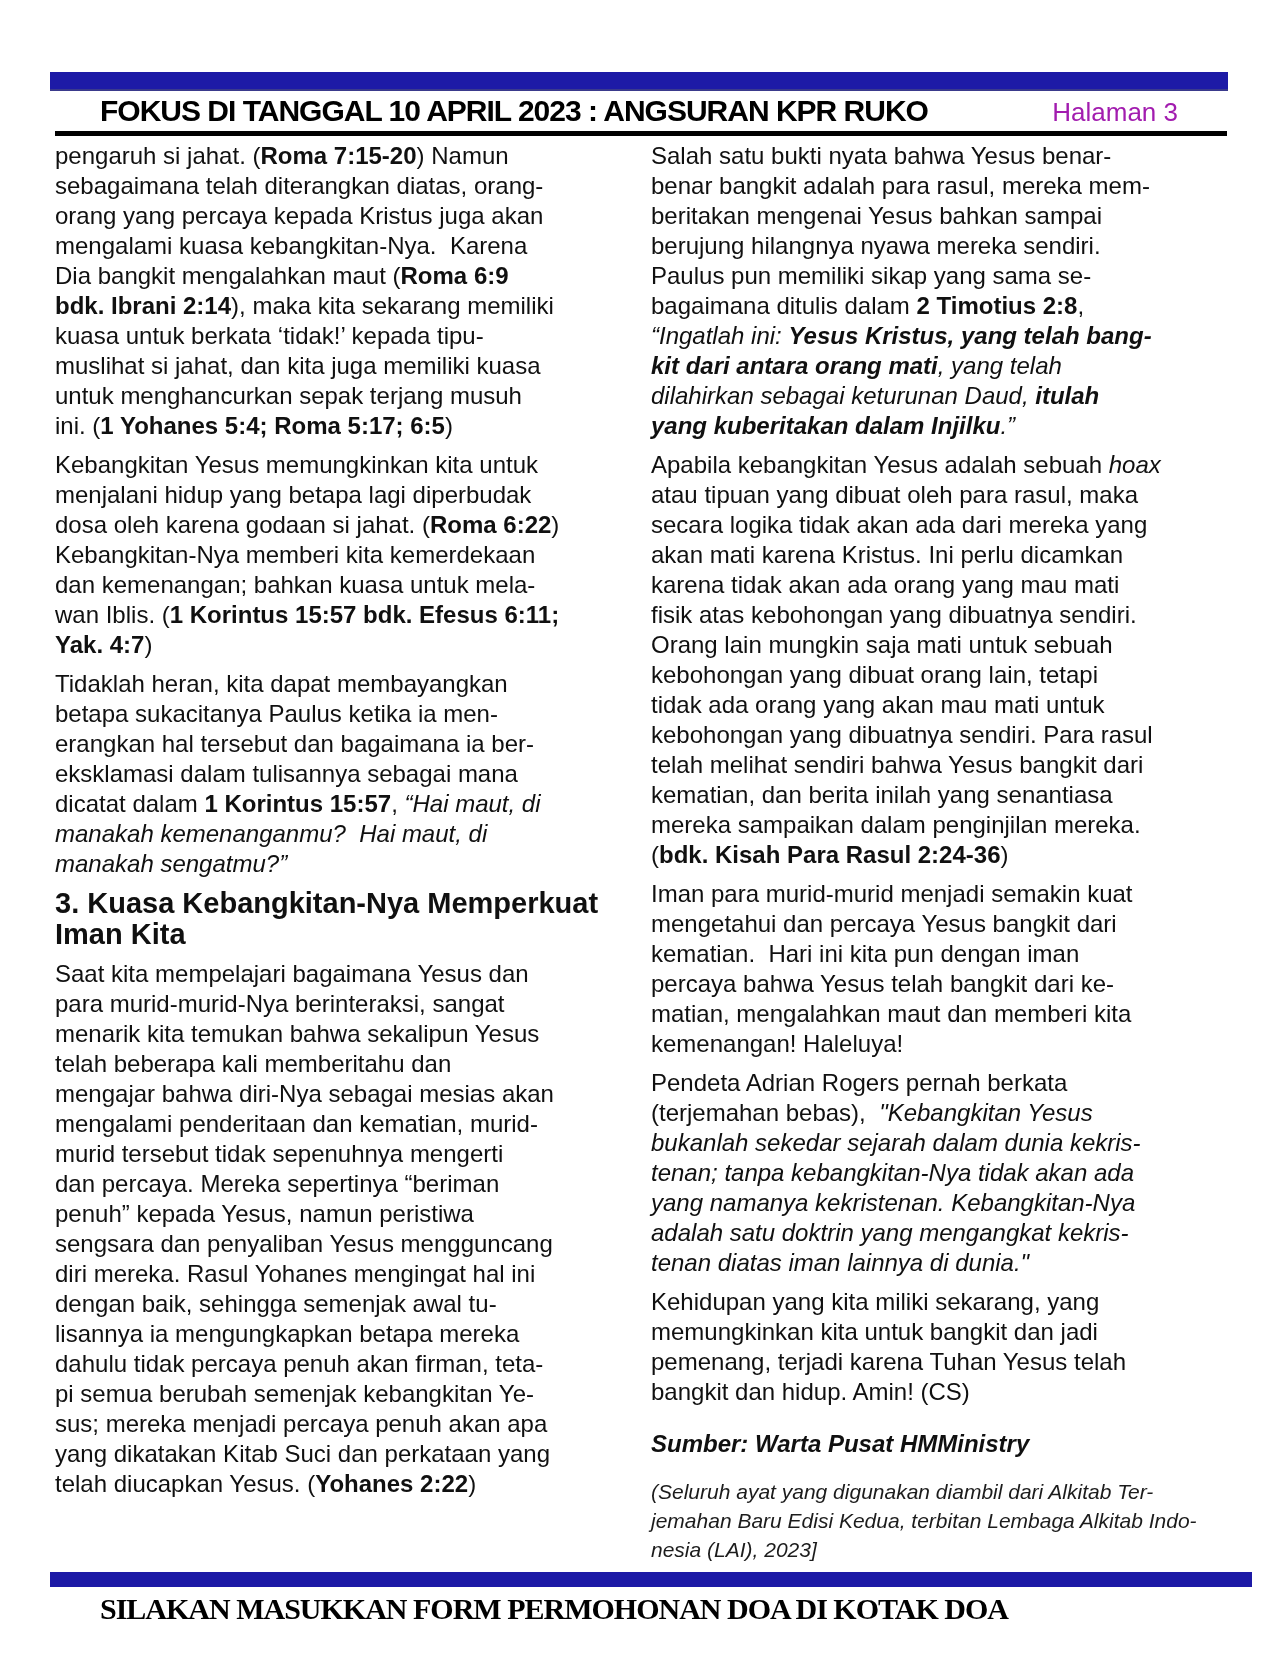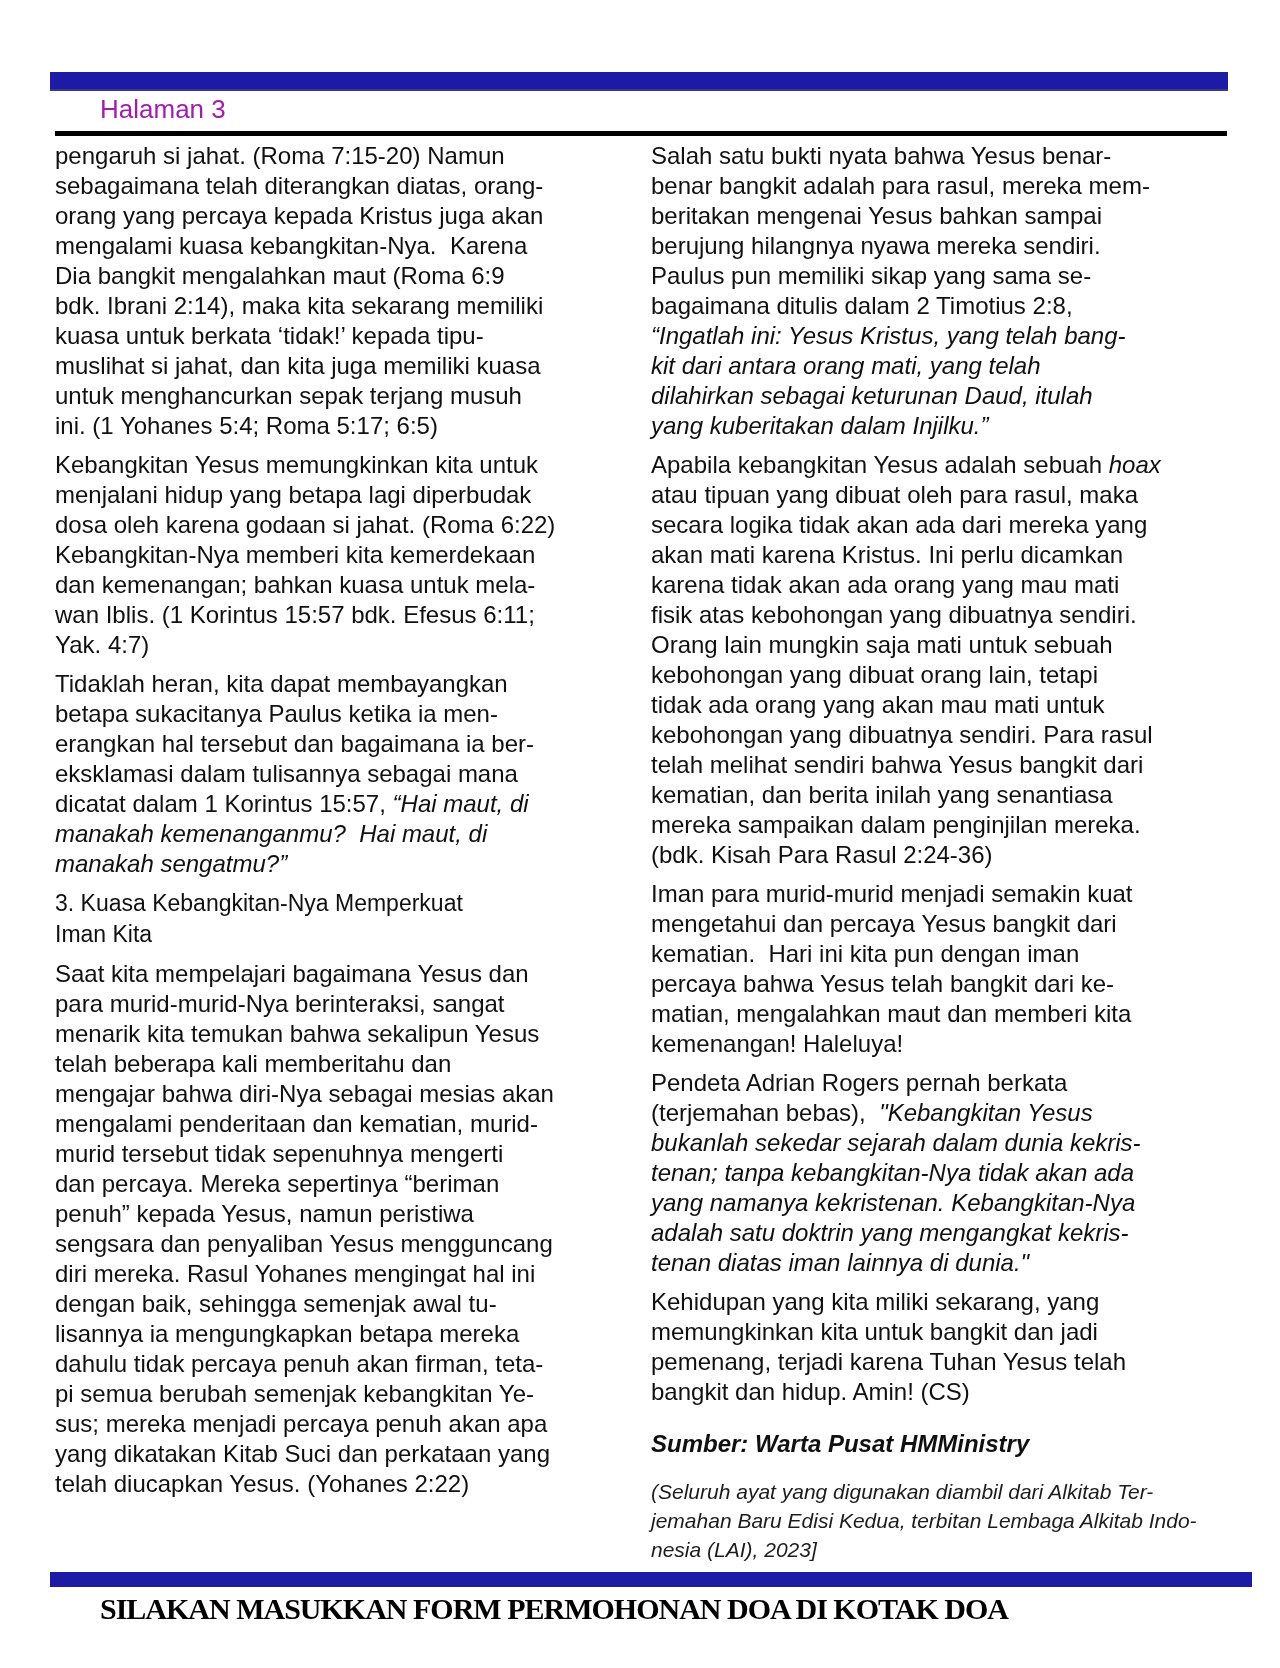--- a/index.html
+++ b/index.html
@@ -8,35 +8,36 @@
   .top-bar{position:absolute;left:50px;top:72px;width:1178px;height:17px;border-bottom:2px solid #3a3a8c;}
   .bottom-bar{position:absolute;left:50px;top:1572px;width:1202px;height:15px;}
   .header-row{position:absolute;left:100px;top:94px;width:1078px;display:flex;justify-content:space-between;align-items:baseline;}
   .header-title{font-weight:bold;font-size:30px;letter-spacing:-1px;color:#000;white-space:nowrap;}
   .page-num{font-size:26px;color:#a21caf;}
   .rule{position:absolute;left:55px;top:131px;width:1172px;height:5px;background:#000;}
   .columns{position:absolute;left:55px;top:141px;width:1160px;display:flex;gap:32px;}
   .col{width:564px;}
   .col p{white-space:pre-wrap;}
   p.body{font-size:24px;line-height:30px;margin:0 0 9px 0;}
-  p.heading{font-weight:bold;font-size:23px;line-height:31px;margin:3px 0 9px 0;}
+  p.heading{font-weight:bold;font-size:29px;line-height:31px;margin:3px 0 9px 0;}
   p.source{font-weight:bold;font-style:italic;font-size:24px;line-height:34px;margin:20px 0 16px 0;}
   p.note{font-style:italic;font-size:21px;line-height:29px;margin:0;color:#1c1c1c;}
-  span.b{font-weight:normal;}
+  span.b{font-weight:bold;}
   span.i{font-style:italic;}
   .footer-text{position:absolute;left:100px;top:1592px;font-weight:bold;font-size:30px;letter-spacing:-1px;color:#000;white-space:nowrap;font-family:Liberation Serif, serif;}
 </style>
 </head>
 <body>
 
 <div class="page">
 
   <div class="top-bar" style="background: rgb(29, 26, 166);"></div>
 
   <div class="header-row">
+    <span class="header-title">FOKUS DI TANGGAL 10 APRIL 2023 :  ANGSURAN KPR RUKO</span>
     <span class="page-num">Halaman 3</span>
   </div>
 
   <div class="rule"></div>
 
   <div class="columns">
     <div class="col">
         <p class="body"><span>pengaruh si jahat. (</span><span class="b">Roma 7:15-20</span><span>) Namun
 sebagaimana telah diterangkan diatas, orang-
 orang yang percaya kepada Kristus juga akan

